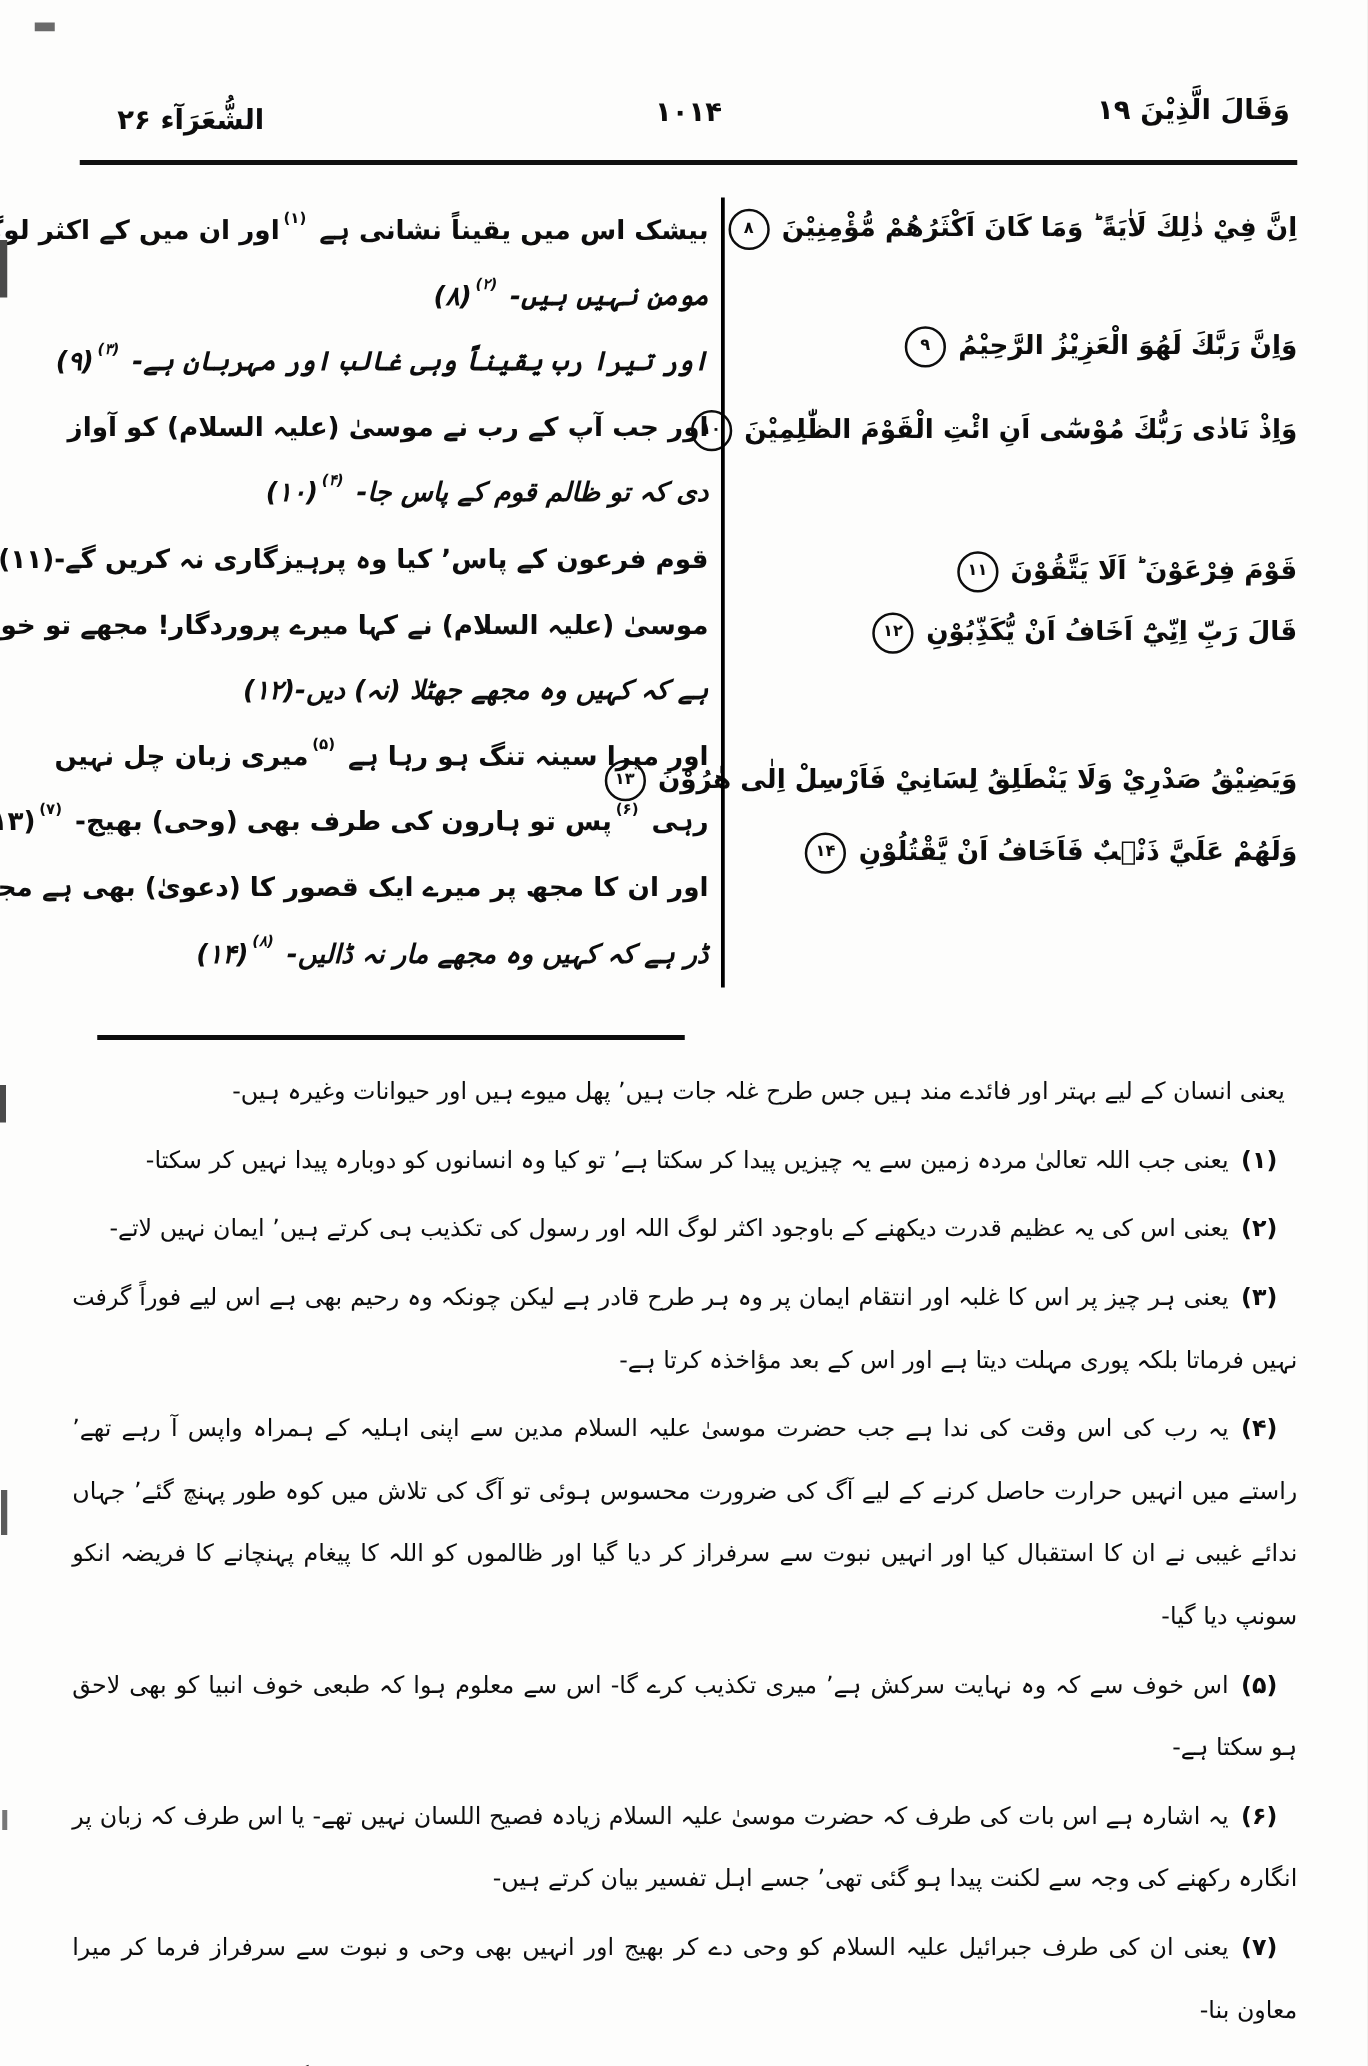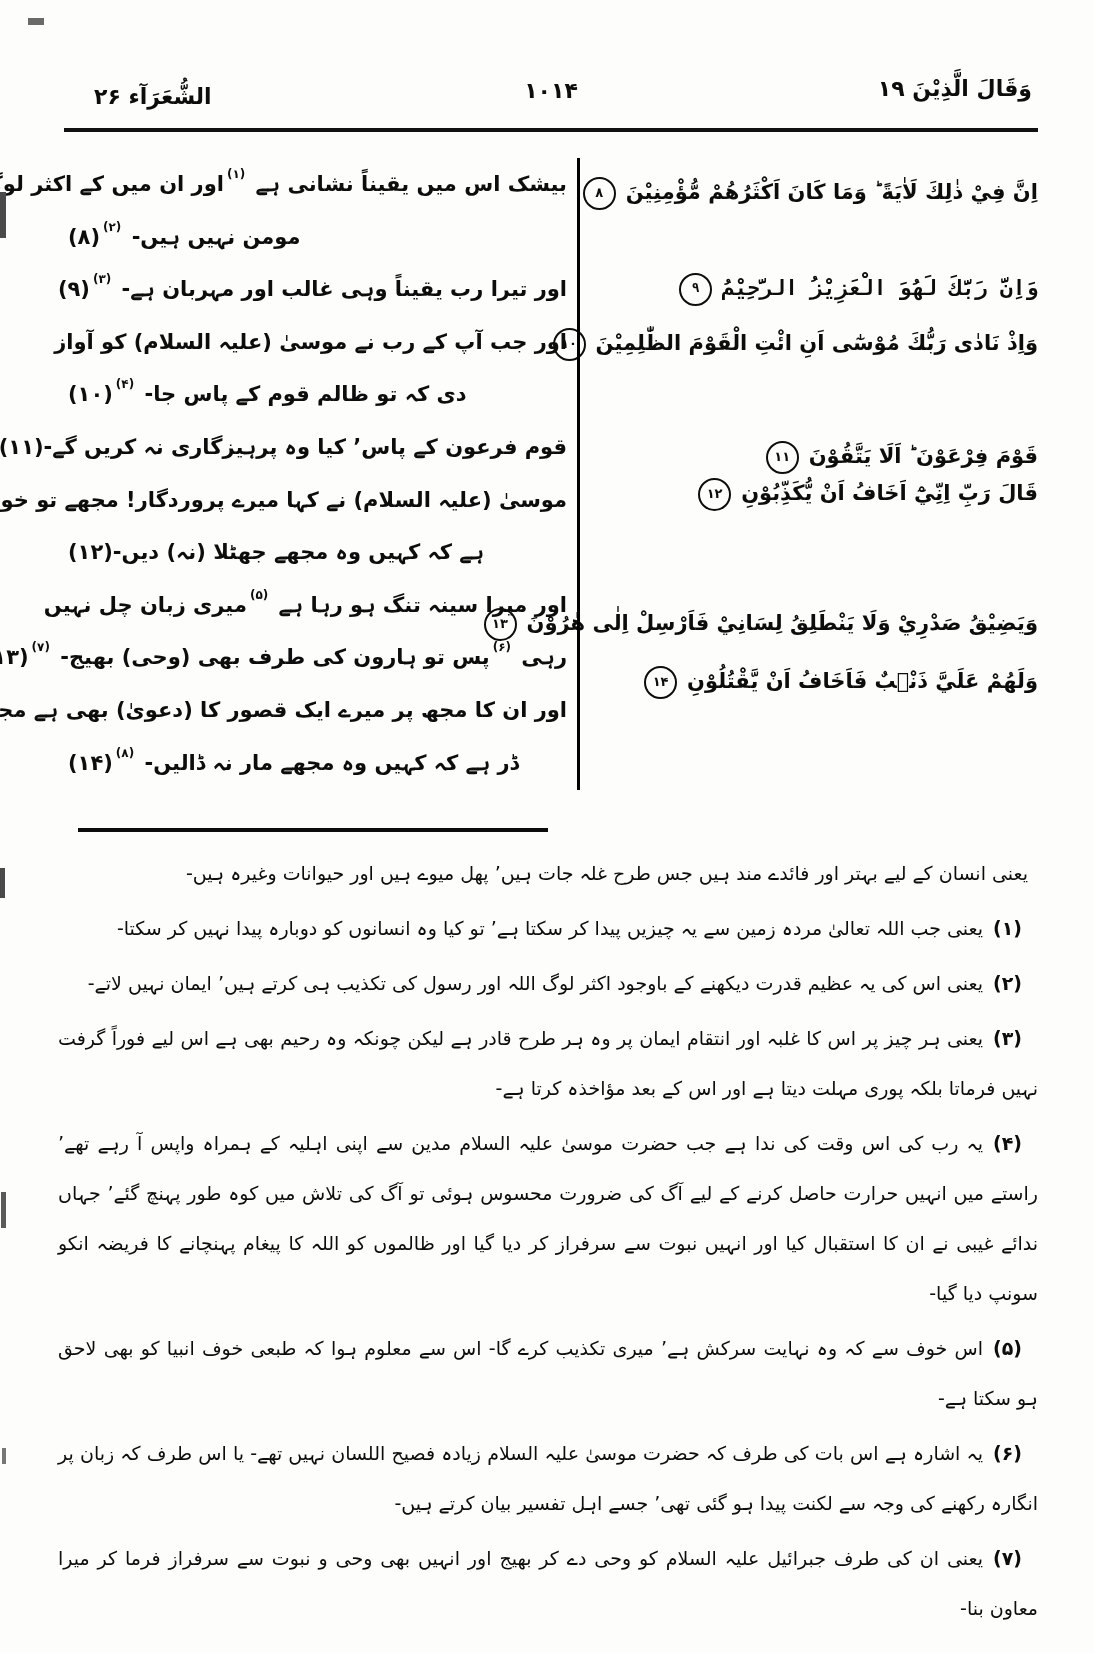--- a/index.html
+++ b/index.html
@@ -12,43 +12,43 @@
   
   .header { position:absolute; top:76px; left:64px; width:974px; height:44px; font-size:22px; font-weight:bold; }
   .h-right  { position:absolute; right:6px;  top:0; white-space:nowrap;margin-left:48px; }
   .h-center { position:absolute; left:50%; top:2px; transform:translateX(-50%); white-space:nowrap; letter-spacing:1px; }
   .h-left   { position:absolute; left:30px; top:8px; white-space:nowrap; }
   .header-rule { position:absolute; top:128px; left:64px; width:974px; height:4px; background:#111; }
 
   
   .quran { position:absolute; top:158px; left:600px; width:440px; direction:rtl; }
   .verse { position:absolute; right:2px; white-space:nowrap; font-size:21px; font-weight:bold; line-height:44px; }
-  .verse:nth-of-type(1){ top:12px; }
-  .verse:nth-of-type(2){ top:110px;font-family:Liberation Mono, monospace; }
+  .verse:nth-of-type(1){ top:2px; }
+  .verse:nth-of-type(2){ top:96px; }
   .verse:nth-of-type(3){ top:163px; }
   .verse:nth-of-type(4){ top:276px; }
-  .verse:nth-of-type(5){ top:313px; }
+  .verse:nth-of-type(5){ top:325px; }
   .verse:nth-of-type(6){ top:443px; }
   .verse:nth-of-type(7){ top:501px; }
   .ayah-num {
     display:inline-block; width:29px; height:29px; line-height:27px;
     border:2px solid #0d0d0d; border-radius:50%; text-align:center;
     font-size:13px; font-weight:bold; margin:0 10px 0 0; vertical-align:middle;
   }
 
   
   .col-divider { position:absolute; left:577px; top:158px; width:3px; height:632px; background:#000; }
 
   
   .translation {
     position:absolute; top:158px; left:68px; width:499px;
     direction:rtl; font-size:21px; font-weight:bold;
   }
   .t-line { height:52.6px; line-height:52.6px; text-align:right; white-space:nowrap; }
-  .t-line.center { text-align:left; }
+  .t-line.center { text-align:right;font-style:italic; }
   .sup { font-size:12px; position:relative; top:-13px; margin:0 3px; }
 
   
   .fn-rule { position:absolute; top:828px; left:78px; width:470px; height:4px; background:#0c0c0c; }
   .footnotes {
     position:absolute; top:848px; left:58px; width:980px;
     direction:rtl; text-align:justify; font-size:19px; line-height:50px;
   }
   .footnote { margin:0 0 5px 0; }
   .footnote.indent { text-indent:16px; }

